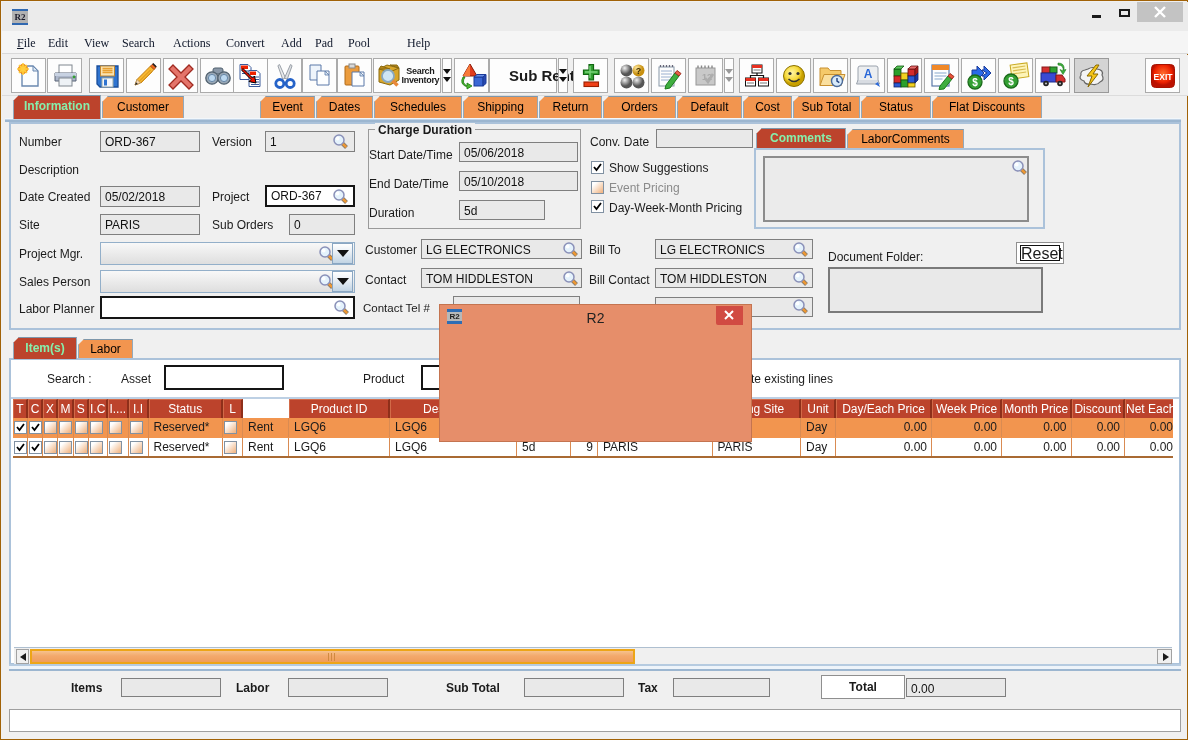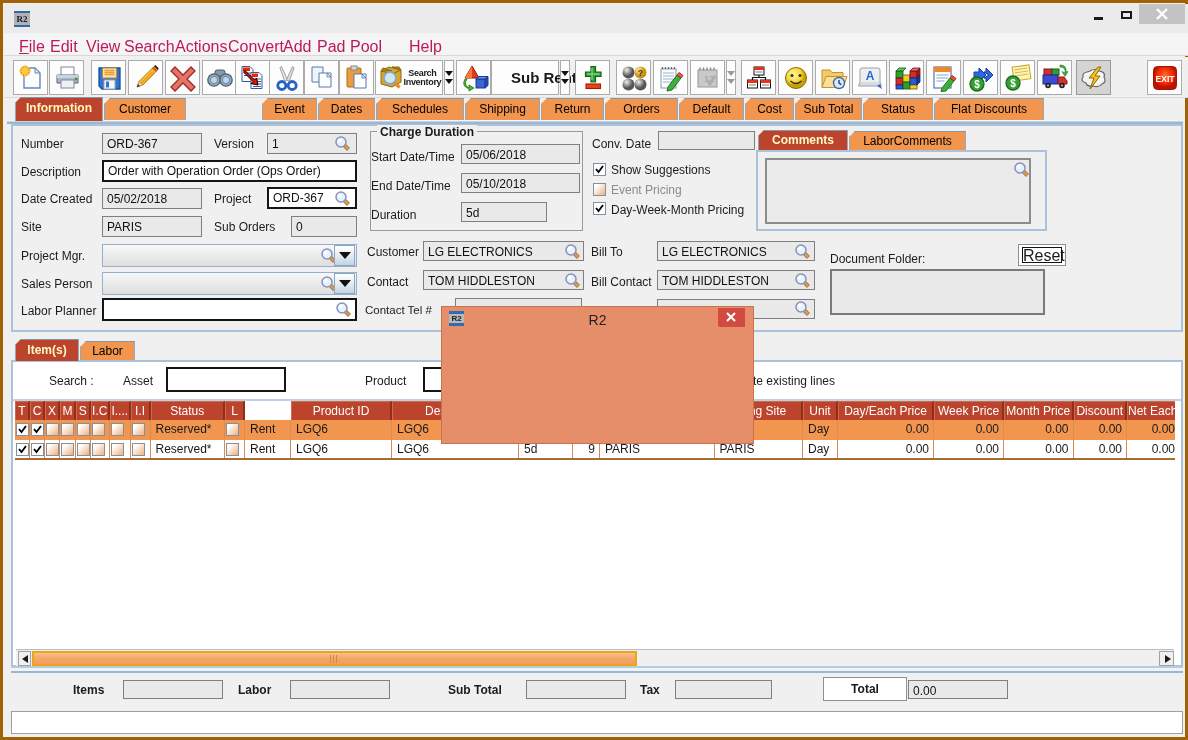--- a/index.html
+++ b/index.html
@@ -1,35 +1,35 @@
 <!DOCTYPE html>
 <html><head>
 <meta charset="utf-8">
 <style>
 * { margin:0; padding:0; box-sizing:border-box; }
 html,body { width:1188px; height:740px; overflow:hidden; }
 body { font-family:"Liberation Sans", sans-serif; font-size:12px; color:#1a1a1a; }
-#win { position:absolute; left:0; top:0; width:1188px; height:740px; background:#f0f0f0; border:3px solid #a16207; }
+#win { position:absolute; left:0; top:0; width:1188px; height:740px; background:#f0f0f0; border:1px solid #a16207; }
 .abs { position:absolute; }
 
 #titlebar { position:absolute; left:1px; top:1px; width:1186px; height:29px; background:#ebebeb; }
 #title { position:absolute; left:0; top:7px; width:100%; text-align:center; font-size:14px; color:#222; }
 #closebtn { position:absolute; left:1135px; top:0px; width:46px; height:20px; background:#c3c3c3; }
 
 #menubar { position:absolute; left:1px; top:30px; width:1186px; height:23px; background:#f5f5f5; border-bottom:1px solid #d9d9d9; }
-.mitem { position:absolute; top:5px; font-size:16px; color:#be185d; }
+.mitem { position:absolute; top:5px; font-size:12px; color:#0f172a;font-family:Liberation Serif, serif; }
 
 #toolbar { position:absolute; left:1px; top:54px; width:1186px; height:41px; background:#f0f0f0; border-bottom:1px solid #dcdcdc; }
 .tbtn { position:absolute; top:3px; width:35px; height:35px; background:#fdfdfd; border:1px solid #ababab; display:flex; align-items:center; justify-content:center; }
 .tbtn.wide { width:68px; }
 .tstrip { position:absolute; top:3px; width:10px; height:35px; background:#fdfdfd; border:1px solid #ababab; display:flex; flex-direction:column; align-items:center; justify-content:center; gap:3px; }
 .tstrip i { width:0; height:0; border-left:4px solid transparent; border-right:4px solid transparent; border-top:5px solid #111; display:block; }
 
 .tab { position:absolute; top:95px; height:22px; background:#f2954f; border-top:1px solid #7e97ab; border-left:1px solid #93a9bb; border-right:1px solid #93a9bb; color:#000; font-size:12px; text-align:center; line-height:21px; clip-path:polygon(6px 0, 100% 0, 100% 100%, 0 100%, 0 6px); }
-.tab.active { background:#bc432c; color:#fef9c3; font-weight:bold; top:94px; height:24px; z-index:3; }
+.tab.active { background:#bc432c; color:#86efac; font-weight:bold; top:94px; height:24px; z-index:3; }
 #tabline { position:absolute; left:4px; top:117px; width:1176px; height:4px; background:linear-gradient(#f2f7fb 0 1px,#c2d4e6 1px 2px,#9cb6d0 2px 4px); }
 
 .panel { position:absolute; border:2px solid #abc2da; background:#f0f0f0; }
 label.lb { position:absolute; font-size:12px; color:#1b1b1b; white-space:nowrap; }
 .fld { position:absolute; background:#e9e9e9; border:1px solid #7f7f7f; font-size:12px; padding:3px 0 0 4px; color:#111; }
 .wfld { position:absolute; background:#fff; border:2px solid #151515; font-size:12px; padding:2px 0 0 4px; color:#111; }
 .combo { position:absolute; background:linear-gradient(#f8f8f8,#dedede); border:1px solid #93afc9; }
 .mag { position:absolute; width:17px; height:17px; }
 .cb { position:absolute; width:13px; height:13px; background:#fff; border:1px solid #8191a2; }
 .cb.grad { background:linear-gradient(135deg,#ffffff 20%,#f2b98a 90%); }
@@ -395,21 +395,20 @@
 
   <div class="panel" id="formpanel" style="left:8px;top:121px;width:1172px;height:208px;"></div>
   <label class="lb" style="left:18px;top:134px;">Number</label>
   <div class="fld" style="left:99px;top:130px;width:100px;height:21px;">ORD-367</div>
   <label class="lb" style="left:211px;top:134px;">Version</label>
   <div class="fld" style="left:264px;top:130px;width:90px;height:21px;">1</div>
   <svg class="mag" style="left:331px;top:132px;">
       <use href="#magg"></use>
     </svg>
   <label class="lb" style="left:18px;top:162px;">Description</label>
-  <div class="wfld" style="left:99px;top:157px;width:255px;height:22px;">Order with Operation Order (Ops Order)</div>
   <label class="lb" style="left:18px;top:189px;">Date Created</label>
   <div class="fld" style="left:99px;top:185px;width:100px;height:21px;">05/02/2018</div>
   <label class="lb" style="left:211px;top:189px;">Project</label>
   <div class="wfld" style="left:264px;top:184px;width:90px;height:22px;">ORD-367</div>
   <svg class="mag" style="left:331px;top:187px;">
       <use href="#magg"></use>
     </svg>
   <label class="lb" style="left:18px;top:217px;">Site</label>
   <div class="fld" style="left:99px;top:213px;width:100px;height:21px;">PARIS</div>
   <label class="lb" style="left:211px;top:217px;">Sub Orders</label>

